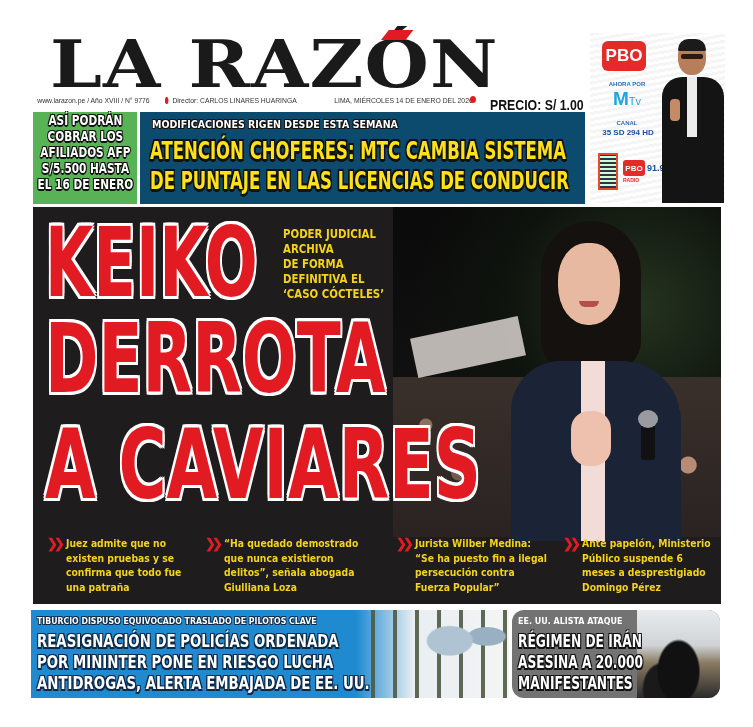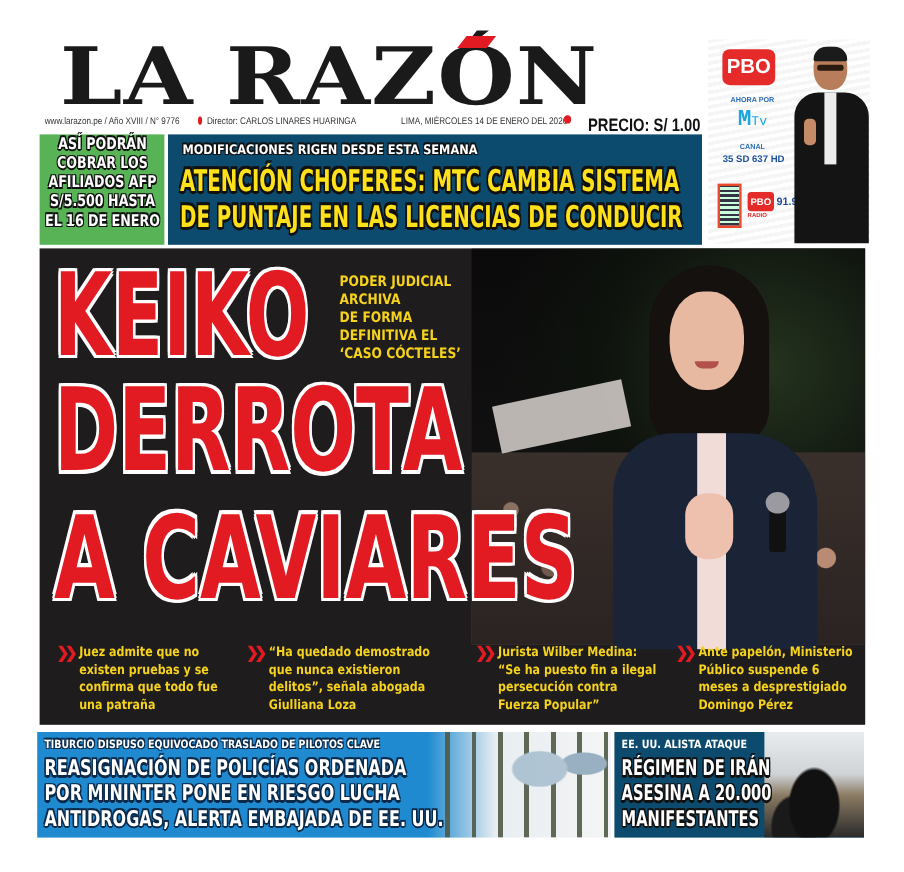--- a/index.html
+++ b/index.html
@@ -25,21 +25,21 @@
   .infobar .i1 { width: 130px; }
   .infobar .i2 { width: 155px; margin-left: 2px; }
   .infobar .i3 { width: 140px; margin-left: 10px; }
   .infobar .i4 { width: 20px; }
   .price { font-size: 15px; font-weight: 700; color: #111; white-space: nowrap; transform: scaleX(0.82); transform-origin: left center; margin-left: 8px; }
 
   
   .ad { position: absolute; left: 590px; top: 33px; width: 135px; height: 170px; background: repeating-linear-gradient(170deg,#f5f5f5 0 3px,#ffffff 3px 6px); overflow: hidden; }
   .pbo-logo { position: absolute; left: 12px; top: 8px; width: 44px; height: 30px; background: #e52a2a; border-radius: 6px; color: #fff; font-weight: 900; font-size: 17px; display: flex; align-items: center; justify-content: center; }
   .ad .now { position: absolute; left: 12px; top: 48px; width: 50px; text-align: center; font-size: 6px; color: #2a6db8; font-weight: 700; }
-  .ad .mtv { position: absolute; left: 12px; top: 56px; width: 50px; text-align: center; font-size: 19px; color: #1da5e0; font-weight: 900; line-height: 20px; font-family: Liberation Mono, monospace; }
+  .ad .mtv { position: absolute; left: 12px; top: 56px; width: 50px; text-align: center; font-size: 19px; color: #1da5e0; font-weight: 900; line-height: 20px; }
   .ad .mtv small { font-size: 11px; font-weight: 400; }
   .ad .canal { position: absolute; left: 12px; top: 87px; width: 50px; text-align: center; font-size: 6px; color: #2a6db8; font-weight: 700; }
   .ad .ch { position: absolute; left: 5px; top: 95px; width: 66px; text-align: center; font-size: 8px; color: #1c4f9c; font-weight: 700; white-space: nowrap; }
   .ad .qr { position: absolute; left: 8px; top: 120px; width: 20px; height: 37px; border: 2px solid #e84a2a; background: repeating-linear-gradient(0deg,#334 0 2px,#cfd 2px 4px); }
   .ad .radio { position: absolute; left: 33px; top: 127px; width: 22px; height: 16px; background: #e52a2a; border-radius: 3px; color: #fff; font-size: 8px; font-weight: 900; display: flex; align-items: center; justify-content: center; }
   .ad .radio-lbl { position: absolute; left: 33px; top: 144px; font-size: 5px; color: #e52a2a; font-weight: 700; }
   .ad .fm { position: absolute; left: 57px; top: 130px; font-size: 9px; color: #1c4f9c; font-weight: 700; }
   .ad .person { position: absolute; left: 72px; top: 6px; width: 62px; height: 164px; }
   .ad .head { position: absolute; left: 16px; top: 0; width: 28px; height: 36px; border-radius: 45%; background: #b87d5b; }
   .ad .hair { position: absolute; left: 16px; top: 0; width: 28px; height: 12px; border-radius: 14px 14px 2px 2px; background: #1b1b1b; }
@@ -102,21 +102,21 @@
   .blue-box { position: absolute; left: 31px; top: 610px; width: 478px; height: 88px; background: linear-gradient(90deg, #1f8ad0 0%, #1f8ad0 68%, #e8eef2 80%, #f4f4f4 100%); overflow: hidden; text-decoration: underline; }
   .blue-box .kicker { position: absolute; left: 6px; top: 5px; font-family: "DejaVu Sans", sans-serif; font-weight: 900; font-size: 9.5px; color: #fff; white-space: nowrap; transform: scaleX(0.82); transform-origin: left center;
     text-shadow: -1px -1px 0 #0b2a4a, 1px -1px 0 #0b2a4a, -1px 1px 0 #0b2a4a, 1px 1px 0 #0b2a4a; }
   .blue-box .head { position: absolute; left: 6px; top: 20px; font-family: "DejaVu Sans", sans-serif; font-weight: 900; font-size: 18px; line-height: 21px; color: #fff; white-space: nowrap; transform: scaleX(0.74); transform-origin: left top;
     text-shadow: -1.5px -1.5px 0 #0b2a4a, 1.5px -1.5px 0 #0b2a4a, -1.5px 1.5px 0 #0b2a4a, 1.5px 1.5px 0 #0b2a4a, 0 2px 0 #0b2a4a; }
   .heli-photo { position: absolute; left: 330px; top: 0; width: 148px; height: 88px;
     background: radial-gradient(ellipse at 60% 35%, #a9bfd0 0 22px, transparent 24px),
                 radial-gradient(ellipse at 85% 30%, #8fa9bd 0 18px, transparent 20px),
                 repeating-linear-gradient(90deg, transparent 0 10px, #4e5a45 10px 14px, transparent 14px 22px); opacity: .9; }
 
-  .iran-box { position: absolute; left: 512px; top: 610px; width: 208px; height: 88px; background: #0c4a6e; overflow: hidden; }
+  .iran-box { position: absolute; left: 512px; top: 610px; width: 208px; height: 88px; background: #737373; overflow: hidden; border-radius: 12px; }
   .iran-box .kicker { position: absolute; left: 6px; top: 5px; font-family: "DejaVu Sans", sans-serif; font-weight: 900; font-size: 9.5px; color: #fff; white-space: nowrap; transform: scaleX(0.84); transform-origin: left center; }
   .iran-box .head { position: absolute; left: 6px; top: 20px; font-family: "DejaVu Sans", sans-serif; font-weight: 900; font-size: 18px; line-height: 21px; color: #fff; white-space: nowrap; transform: scaleX(0.68); transform-origin: left top; z-index: 2;
     text-shadow: -1.5px -1.5px 0 #111, 1.5px -1.5px 0 #111, -1.5px 1.5px 0 #111, 1.5px 1.5px 0 #111, 0 2px 0 #111; }
   .iran-photo { position: absolute; left: 125px; top: 0; width: 83px; height: 88px;
     background: radial-gradient(ellipse at 50% 70%, #111 0 20px, transparent 22px),
                 radial-gradient(ellipse at 30% 90%, #1a1a1a 0 18px, transparent 20px),
                 linear-gradient(180deg, #e9ecef 0%, #cfd3d6 40%, #8a7b63 60%, #2a2a2a 100%); }
 </style>
 </head>
 <body>
@@ -142,21 +142,21 @@
       <span class="dot"></span>
     </div>
   <div class="price">PRECIO: S/ 1.00</div>
 </div>
 
 <div class="ad">
   <div class="pbo-logo">PBO</div>
   <div class="now">AHORA POR</div>
   <div class="mtv"><span>M</span><small>Tv</small></div>
   <div class="canal">CANAL</div>
-  <div class="ch">35 SD  637 HD</div>
+  <div class="ch">35 SD  294 HD</div>
   <div class="qr"></div>
   <div class="radio">PBO</div>
   <div class="radio-lbl">RADIO</div>
   <div class="fm">91.9 FM</div>
   <div class="person">
     <div class="suit"></div>
       <div class="shirt"></div>
       <div class="head"></div>
       <div class="hair"></div>
       <div class="glasses"></div>

